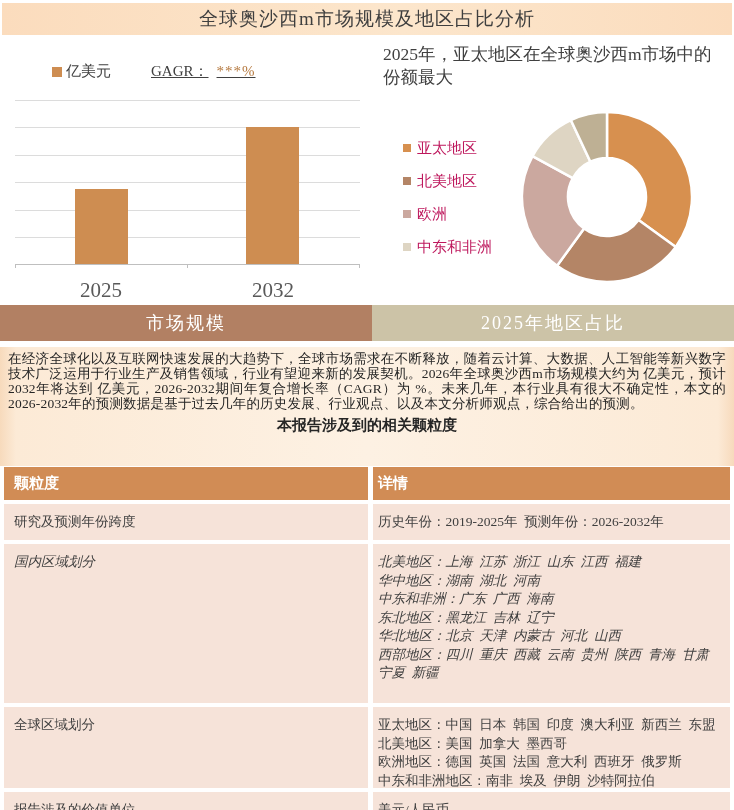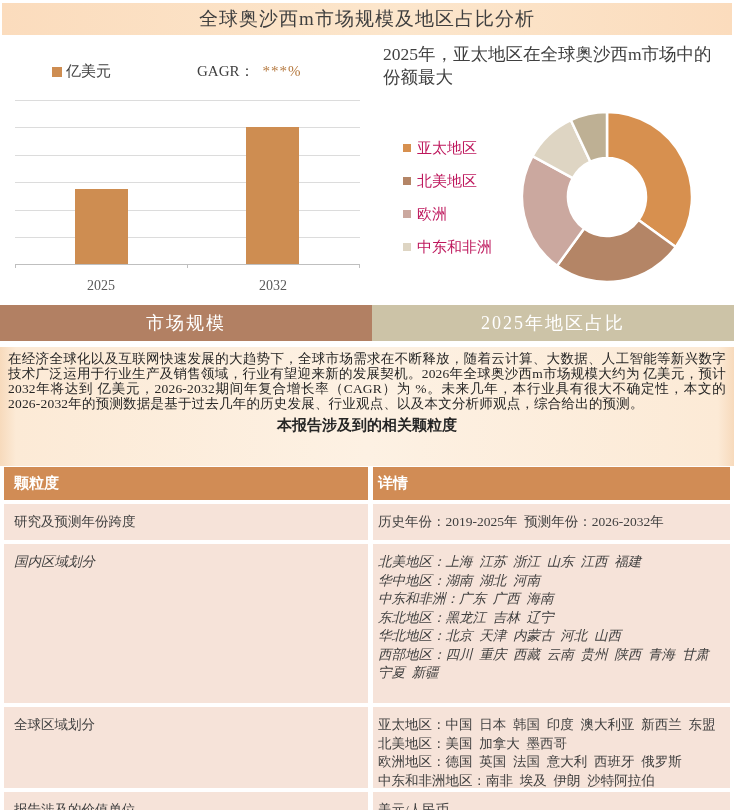--- a/index.html
+++ b/index.html
@@ -12,33 +12,33 @@
   .title-bar h1{margin:0;text-align:center;font-size:19px;font-weight:400;
                 line-height:32px;color:#3f3f3f;letter-spacing:1px;}
 
   
   .charts{position:absolute;top:35px;left:0;width:734px;height:268px;background:#fff;}
 
   .bar-area{position:absolute;left:0;top:0;width:370px;height:268px;}
   .bar-legend{position:absolute;left:52px;top:27px;font-size:15px;color:#404040;
               display:flex;align-items:center;white-space:nowrap;}
   .swatch{width:10px;height:10px;display:inline-block;margin-right:4px;background:#ce8d51;}
-  .cagr{margin-left:86px;}
+  .cagr{margin-left:40px;text-decoration:underline;}
   .cagr-val{margin-left:8px;color:#b5793f;letter-spacing:1px;}
 
   .plot{position:absolute;left:15px;top:65px;width:345px;height:164px;
         border-bottom:1px solid #bfbfbf;}
   .gline{position:absolute;left:0;right:0;height:1px;background:#dcdcdc;}
   .g0{top:0}.g1{top:27px}.g2{top:55px}.g3{top:82px}.g4{top:110px}.g5{top:137px}
   .bar{position:absolute;bottom:0;width:53px;background:#ce8d51;}
   .bar-a{left:60px;} .bar-b{left:231px;}
   .tick{position:absolute;top:164px;width:1px;height:4px;background:#bfbfbf;}
   .t0{left:0}.t1{left:172px}.t2{left:344px}
   .x-labels{position:absolute;left:15px;top:243px;width:345px;height:20px;
-            font-size:14px;color:#595959;}
+            font-size:21px;color:#595959;}
   .xl{position:absolute;width:60px;text-align:center;}
   .xl-a{left:56px;} .xl-b{left:228px;}
 
   .pie-area{position:absolute;left:370px;top:0;width:364px;height:268px;}
   .headline{position:absolute;left:13px;top:8px;width:344px;margin:0;
             font-size:17.5px;line-height:23px;color:#404040;}
   .pie-legend{position:absolute;left:33px;top:104px;width:90px;margin:0;padding:0;
               list-style:none;font-size:15px;color:#be185d;}
   .pie-legend li{display:flex;margin-bottom:14px;line-height:19px;}
   .sw{flex:0 0 8px;width:8px;height:8px;margin:5px 6px 0 0;background:#ccc;}

